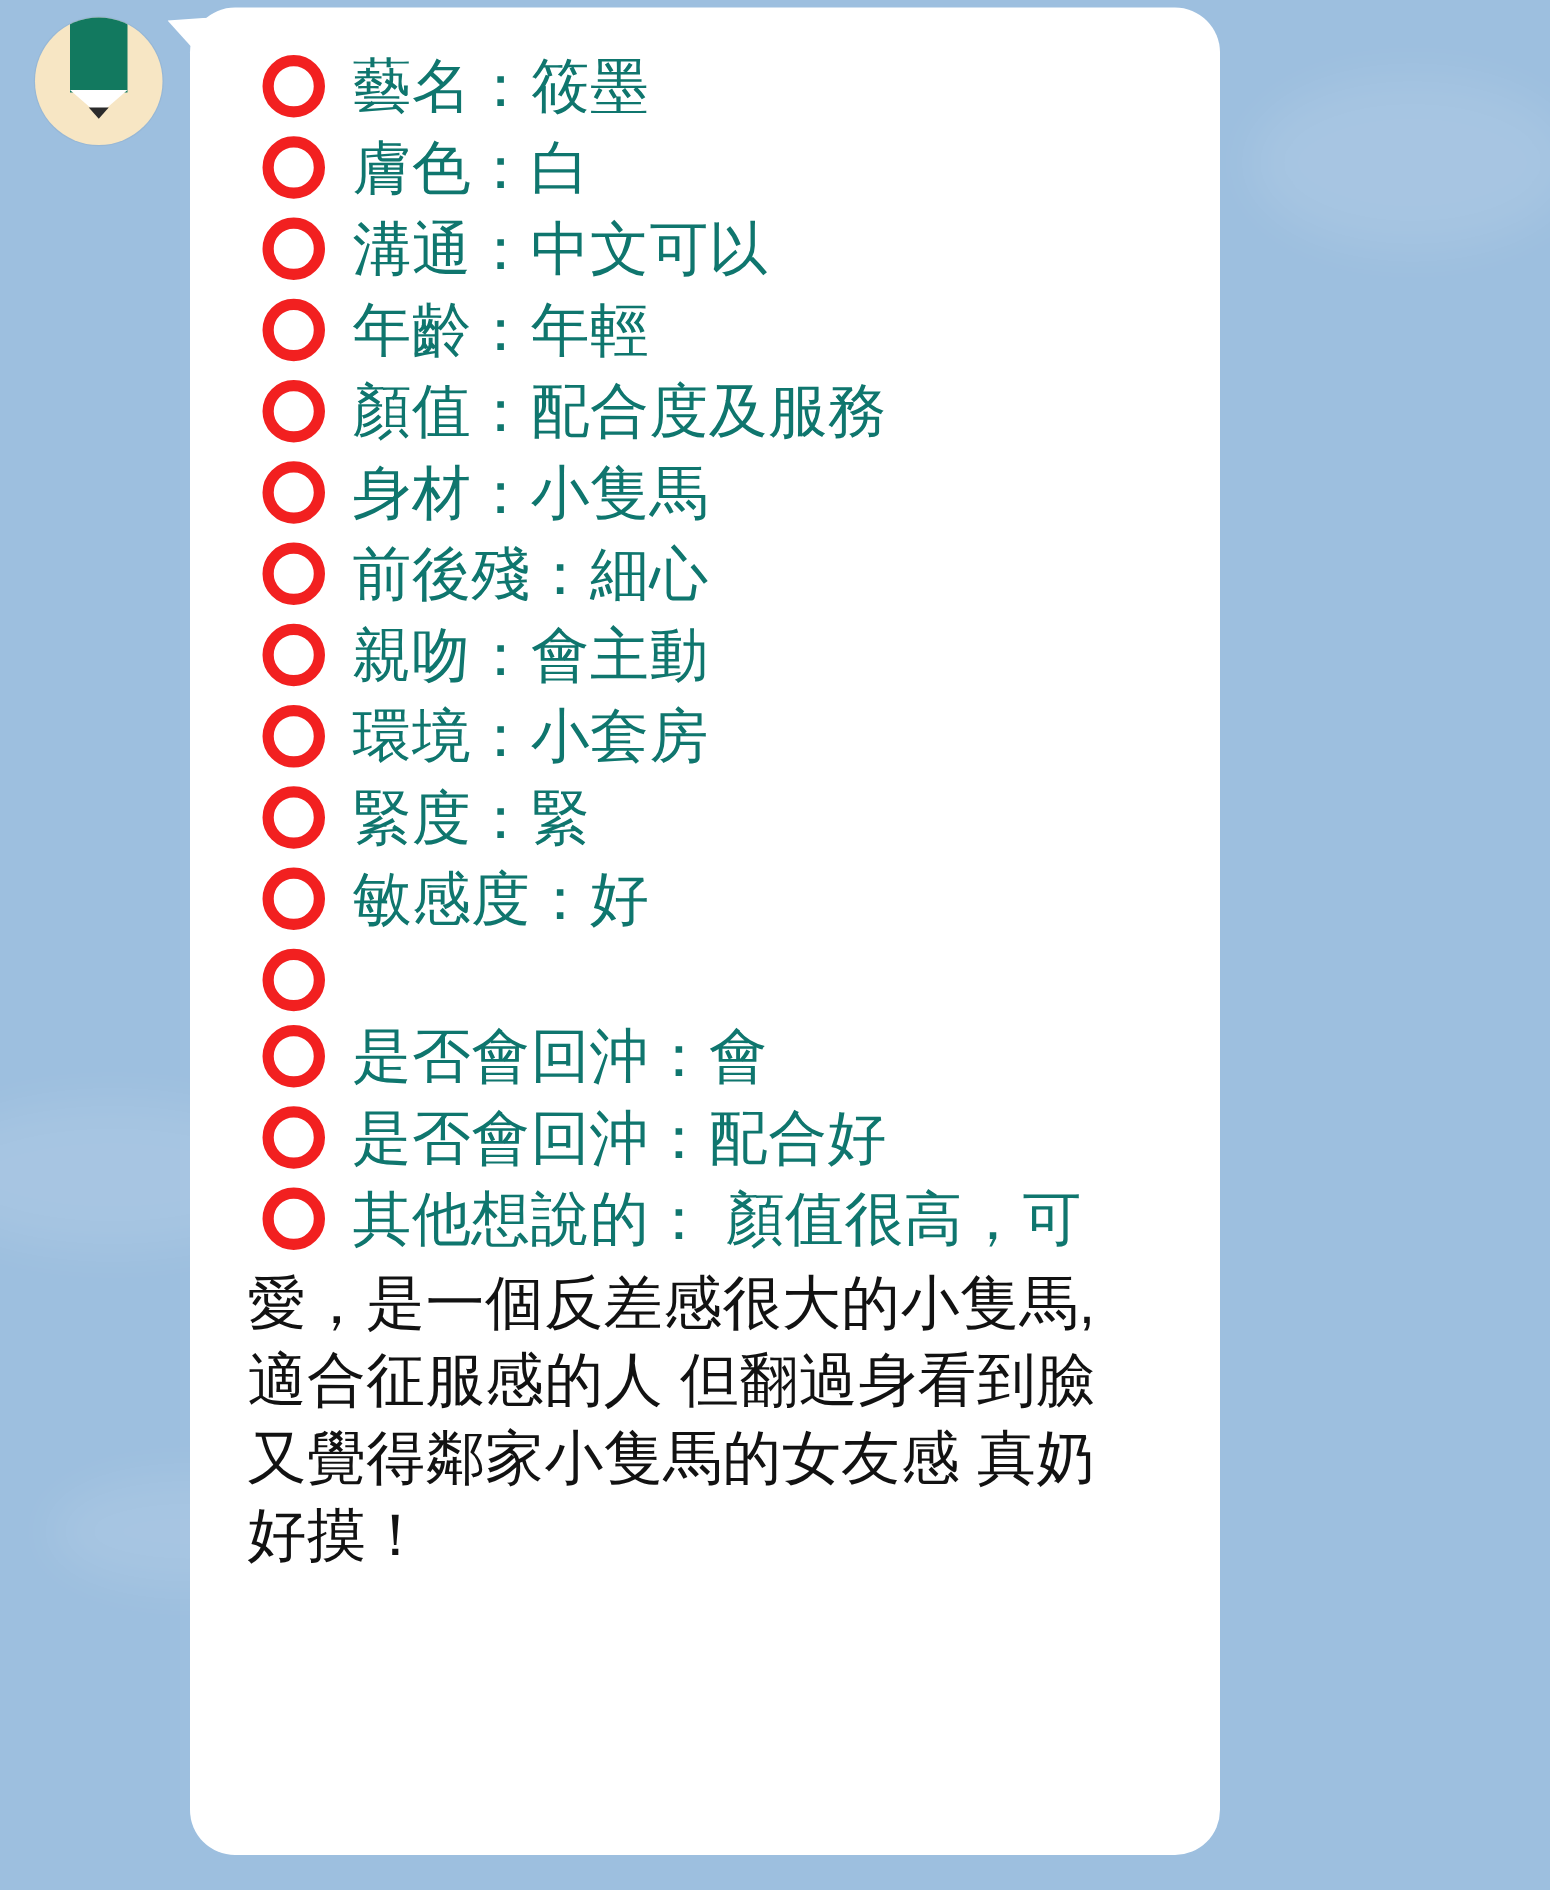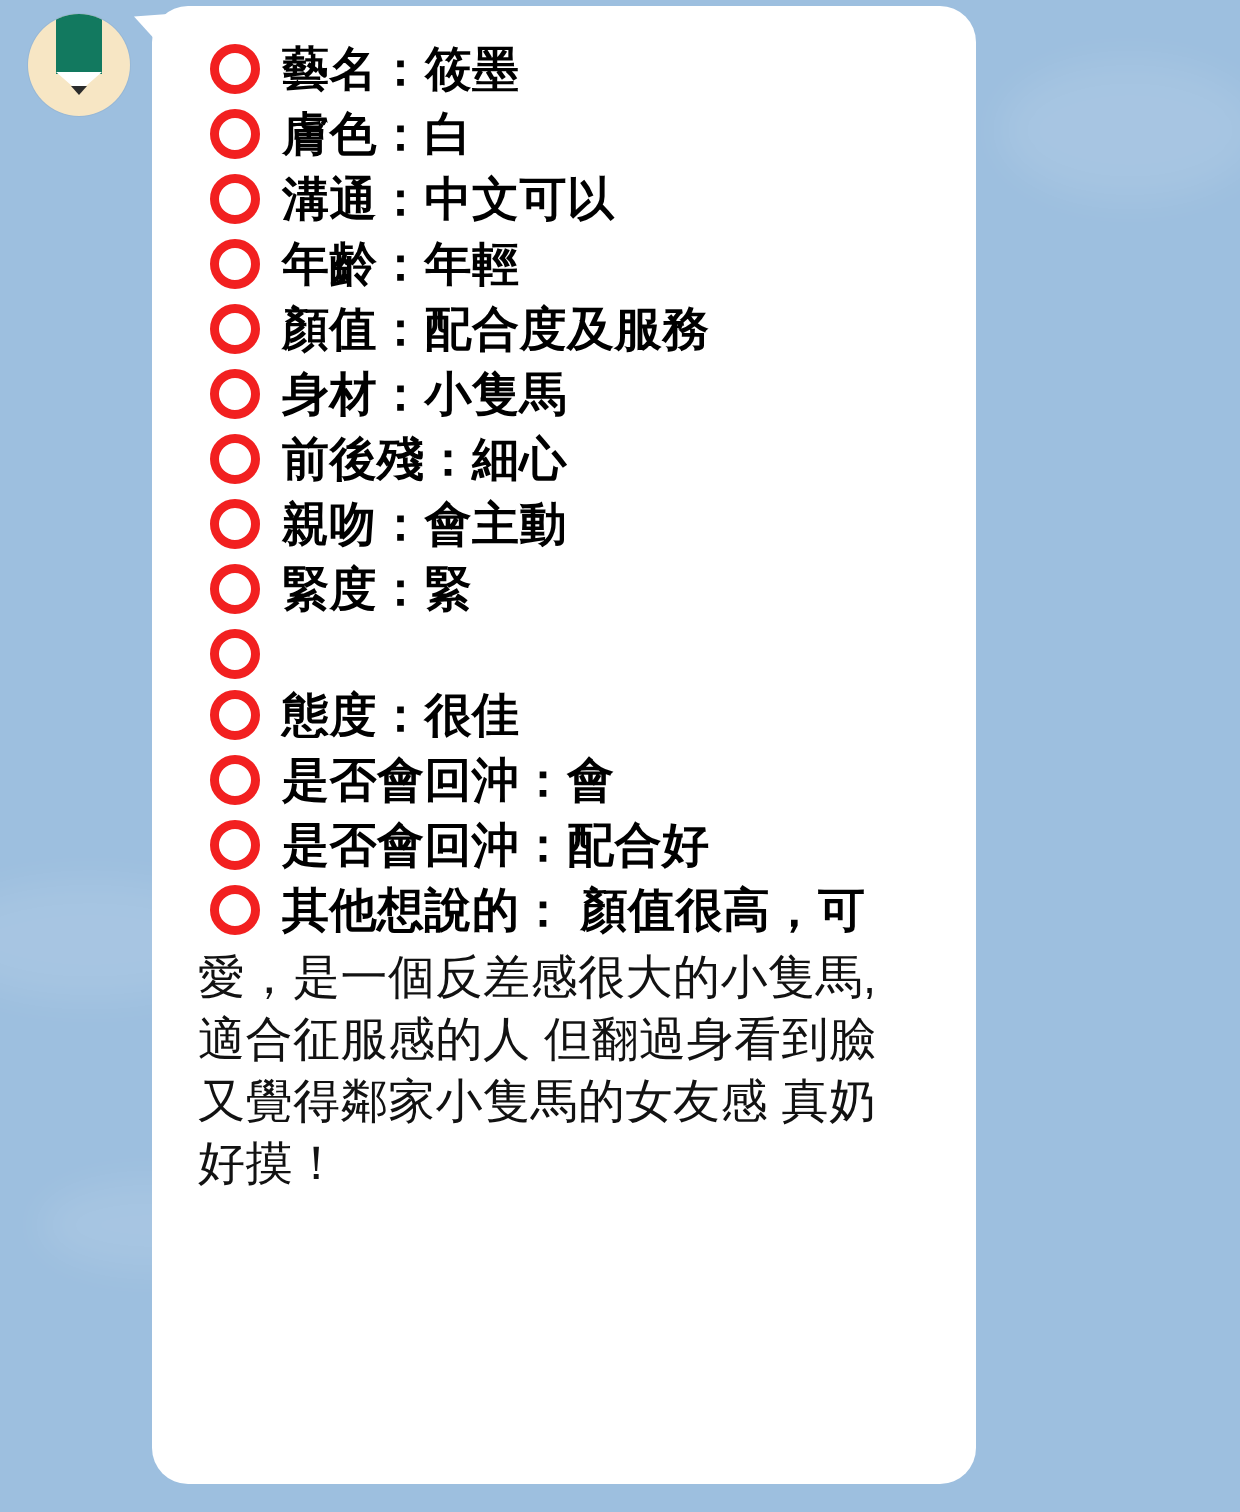--- a/index.html
+++ b/index.html
@@ -110,25 +110,24 @@
     height: 50px;
     margin: 4px 22px 0 28px;
     border-radius: 50%;
     border: 9px solid #f22020;
     box-sizing: border-box;
   }
   .line-text {
     flex: 1 1 auto;
     font-size: 47px;
     line-height: 58px;
-    color: #000000;
+    color: #0f766e;
     letter-spacing: 0.5px;
     white-space: pre-wrap;
     word-break: break-word;
-    font-weight: bold;
   }
   .tail-paragraph {
     font-size: 47px;
     line-height: 62px;
     color: #121212;
     letter-spacing: 0.5px;
     margin: 2px 0 0 16px;
     white-space: pre-wrap;
     word-break: break-word;
   }
@@ -177,28 +176,32 @@
     <li class="msg-line">
       <span class="bullet"></span>
       <span class="line-text">前後殘：細心</span>
     </li>
     <li class="msg-line">
       <span class="bullet"></span>
       <span class="line-text">親吻：會主動</span>
     </li>
     <li class="msg-line">
       <span class="bullet"></span>
+      <span class="line-text">環境：小套房</span>
+    </li>
+    <li class="msg-line">
+      <span class="bullet"></span>
       <span class="line-text">緊度：緊</span>
     </li>
     <li class="msg-line">
       <span class="bullet"></span>
-    </li>
-    <li class="msg-line">
-      <span class="bullet"></span>
-      <span class="line-text">態度：很佳</span>
+      <span class="line-text">敏感度：好</span>
+    </li>
+    <li class="msg-line">
+      <span class="bullet"></span>
     </li>
     <li class="msg-line">
       <span class="bullet"></span>
       <span class="line-text">是否會回沖：會</span>
     </li>
     <li class="msg-line">
       <span class="bullet"></span>
       <span class="line-text">是否會回沖：配合好</span>
     </li>
     <li class="msg-line">

